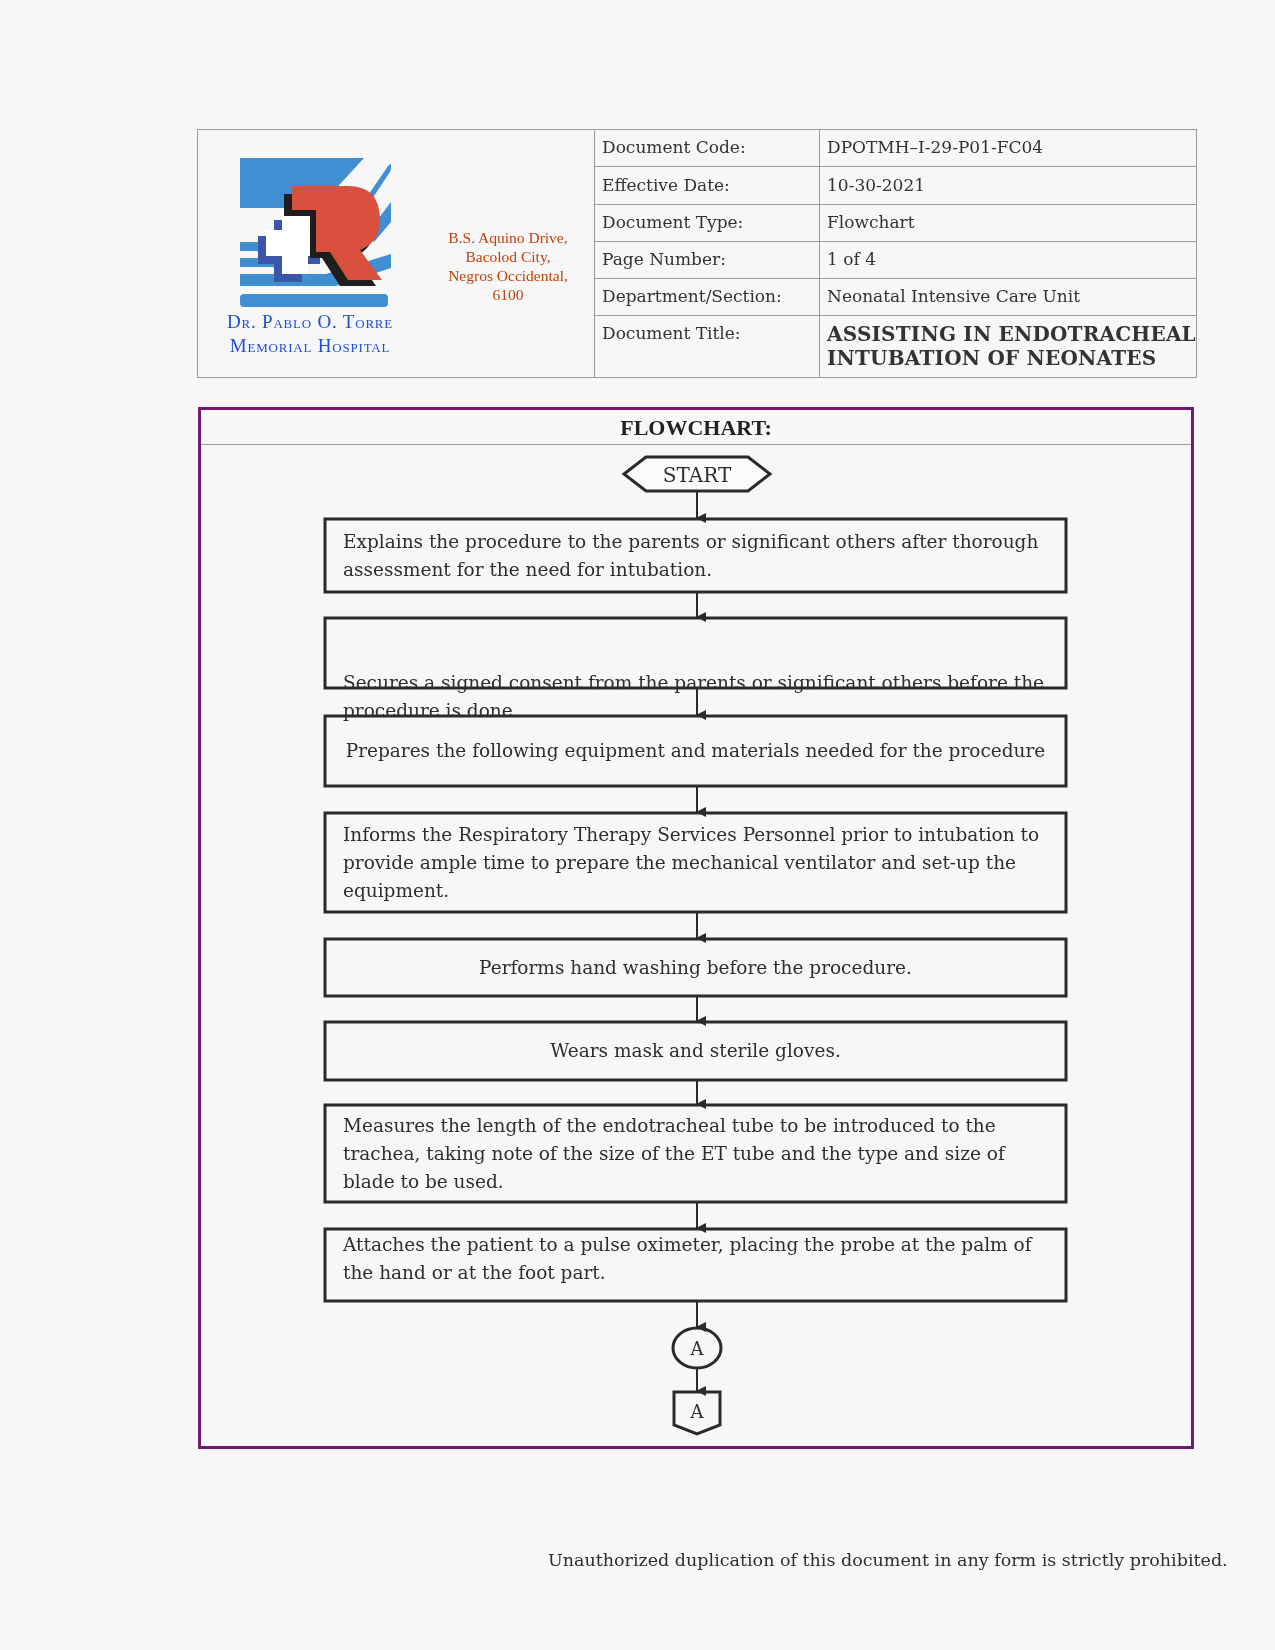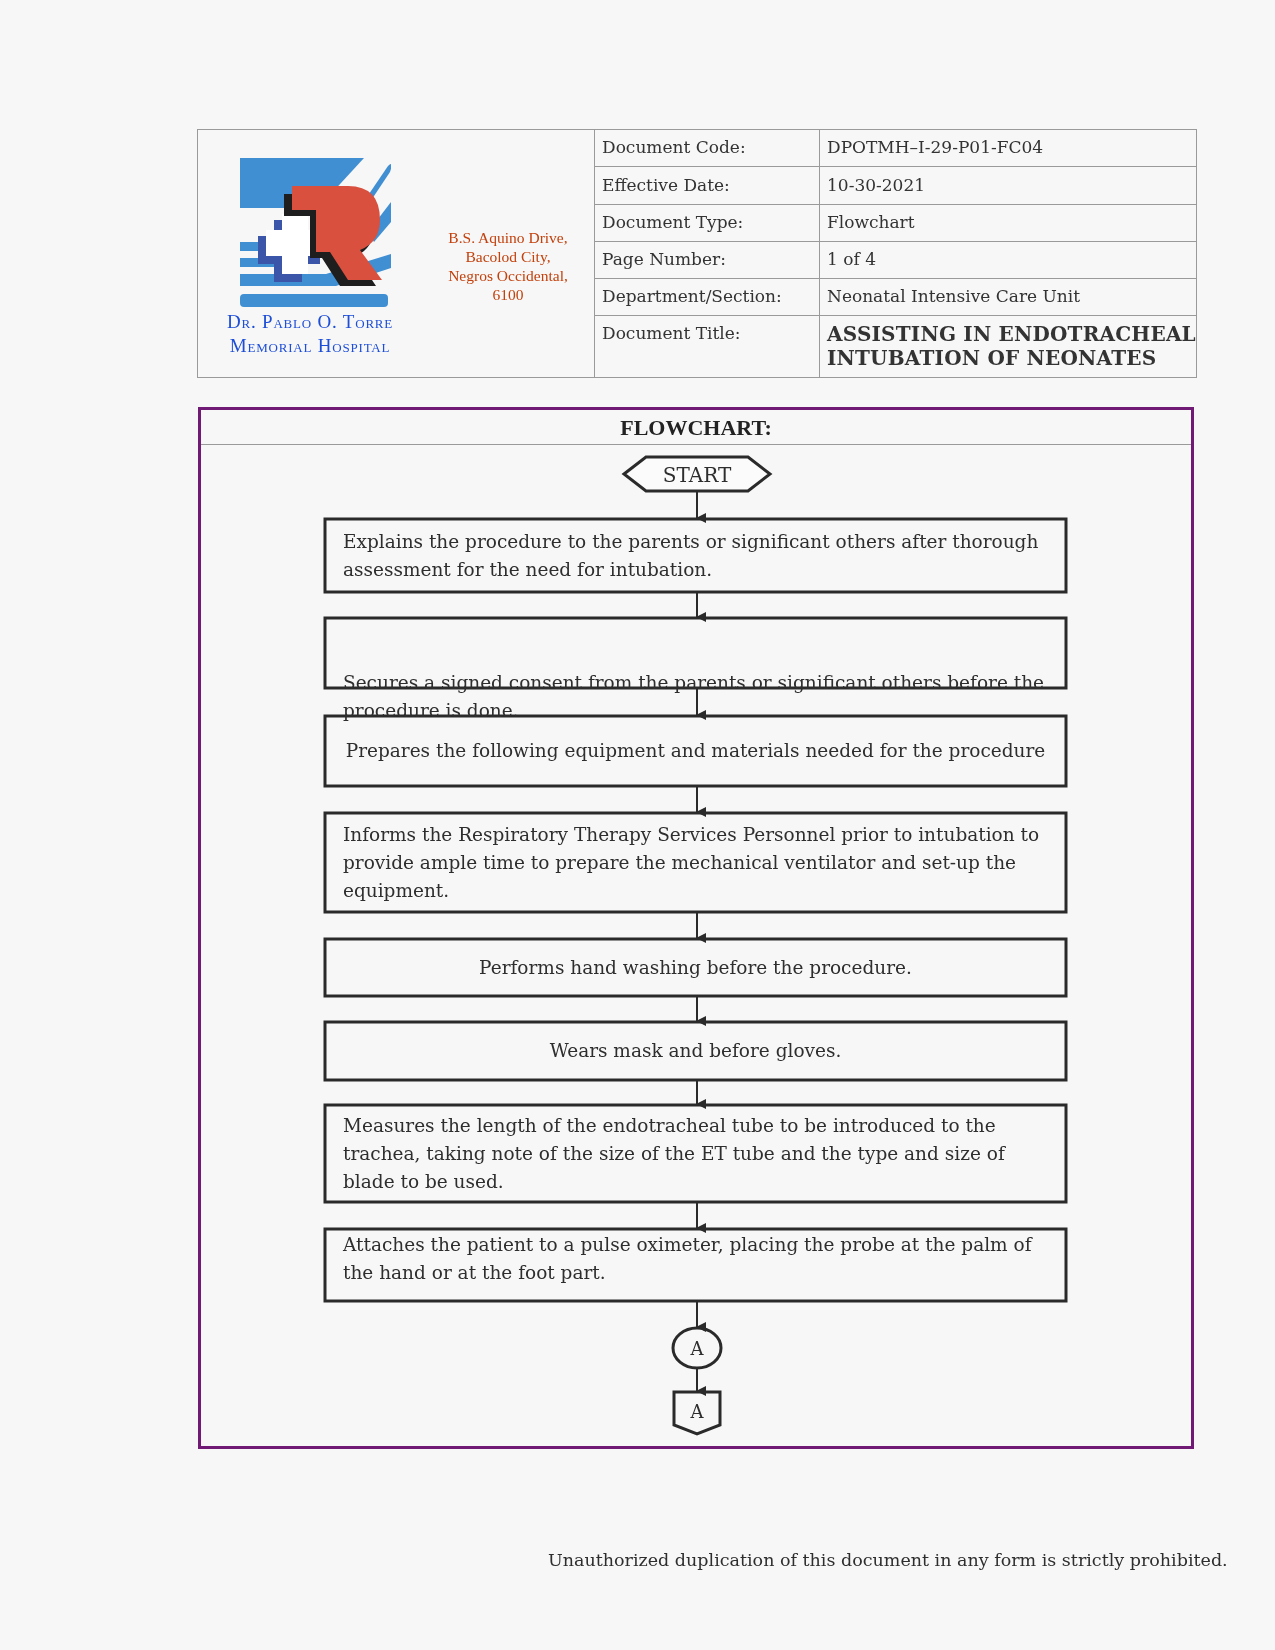--- a/index.html
+++ b/index.html
@@ -146,18 +146,18 @@
       <text x="697" y="1418" text-anchor="middle" font-size="18" font-family="DejaVu Serif, serif" fill="#2e2e2e">A</text>
     </g>
 </svg>
 
 <div id="steps-layer">
     <div class="step-text" style="top: 519px; height: 73px;">Explains the procedure to the parents or significant others after thorough assessment for the need for intubation.</div>
     <div class="step-text" style="top: 618px; height: 70px; margin-top: 44px;">Secures a signed consent from the parents or significant others before the procedure is done.</div>
     <div class="step-text" style="top: 716px; height: 70px; border-radius: 11px;">Prepares the following equipment and materials needed for the procedure</div>
     <div class="step-text" style="top: 813px; height: 99px;">Informs the Respiratory Therapy Services Personnel prior to intubation to provide ample time to prepare the mechanical ventilator and set-up the equipment.</div>
     <div class="step-text" style="top: 939px; height: 57px;">Performs hand washing before the procedure.</div>
-    <div class="step-text" style="top: 1022px; height: 58px;">Wears mask and before gloves.</div>
+    <div class="step-text" style="top: 1022px; height: 58px;">Wears mask and sterile gloves.</div>
     <div class="step-text" style="top: 1105px; height: 97px;">Measures the length of the endotracheal tube to be introduced to the trachea, taking note of the size of the ET tube and the type and size of blade to be used.</div>
     <div class="step-text" style="top: 1229px; height: 60px;">Attaches the patient to a pulse oximeter, placing the probe at the palm of the hand or at the foot part.</div>
   </div>
 
 <div id="footer" class="abs">Unauthorized duplication of this document in any form is strictly prohibited.</div>
 
 </body></html>

